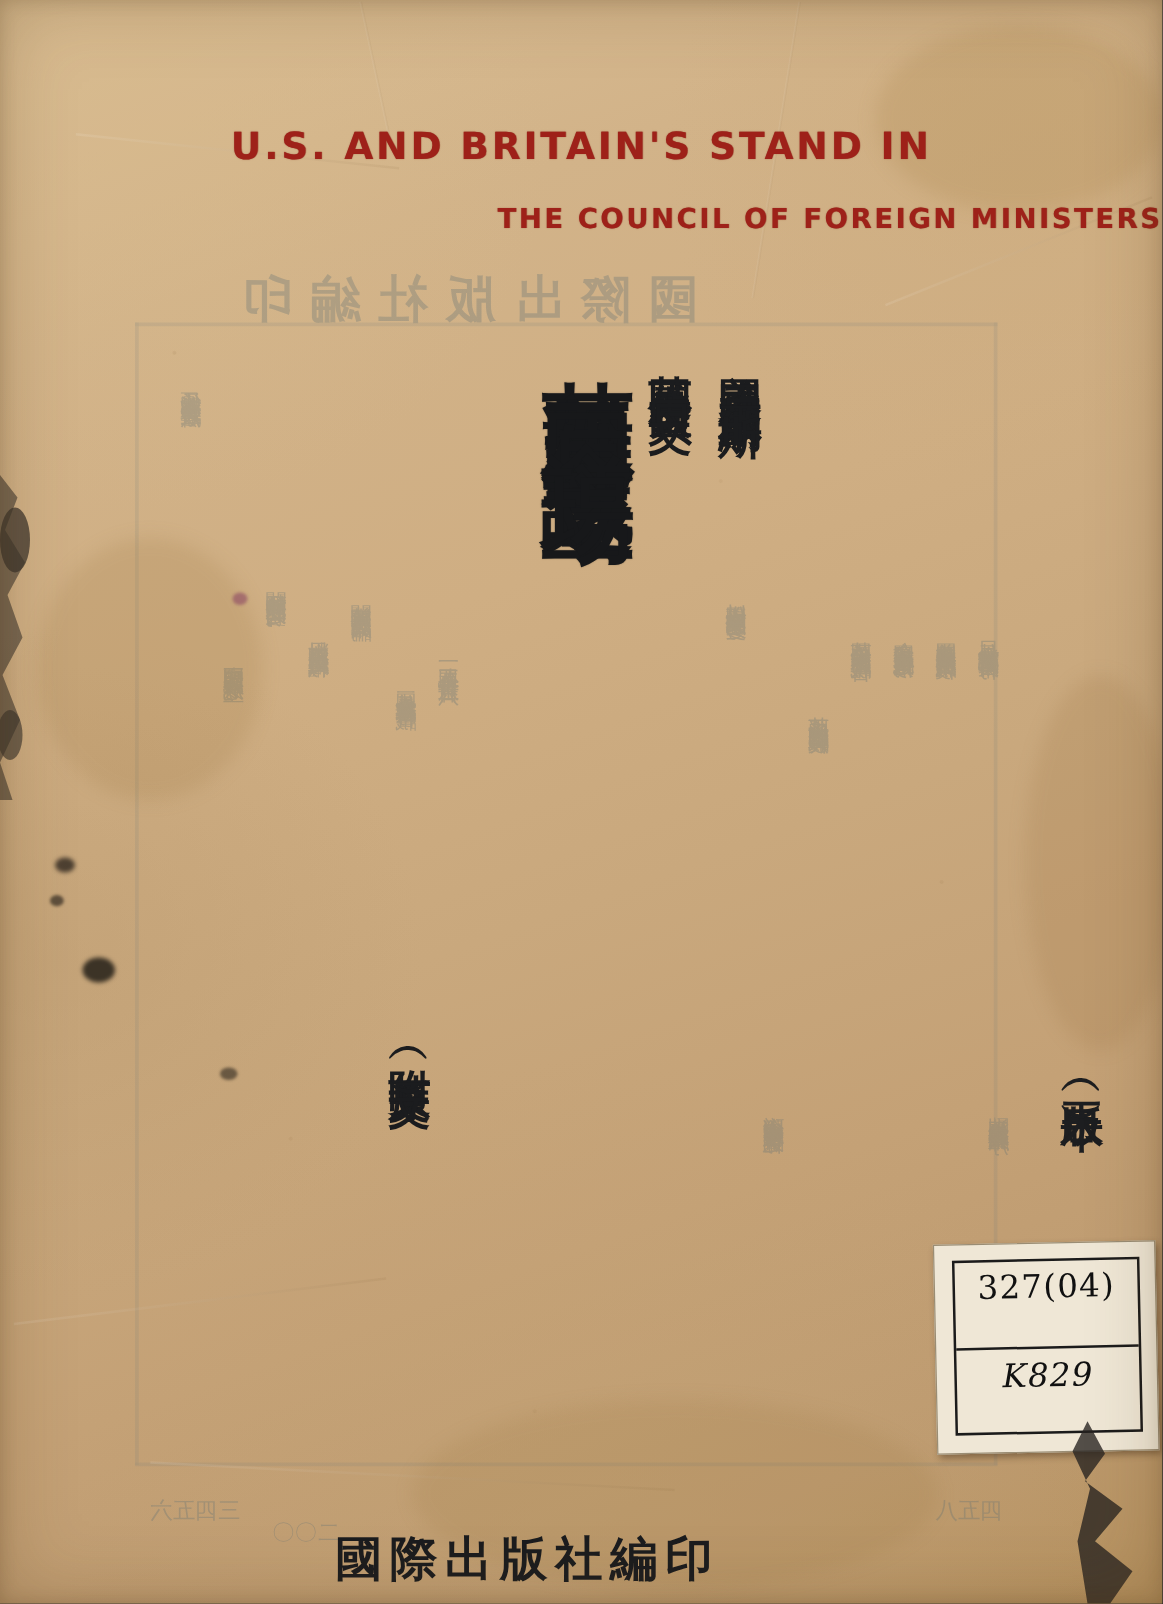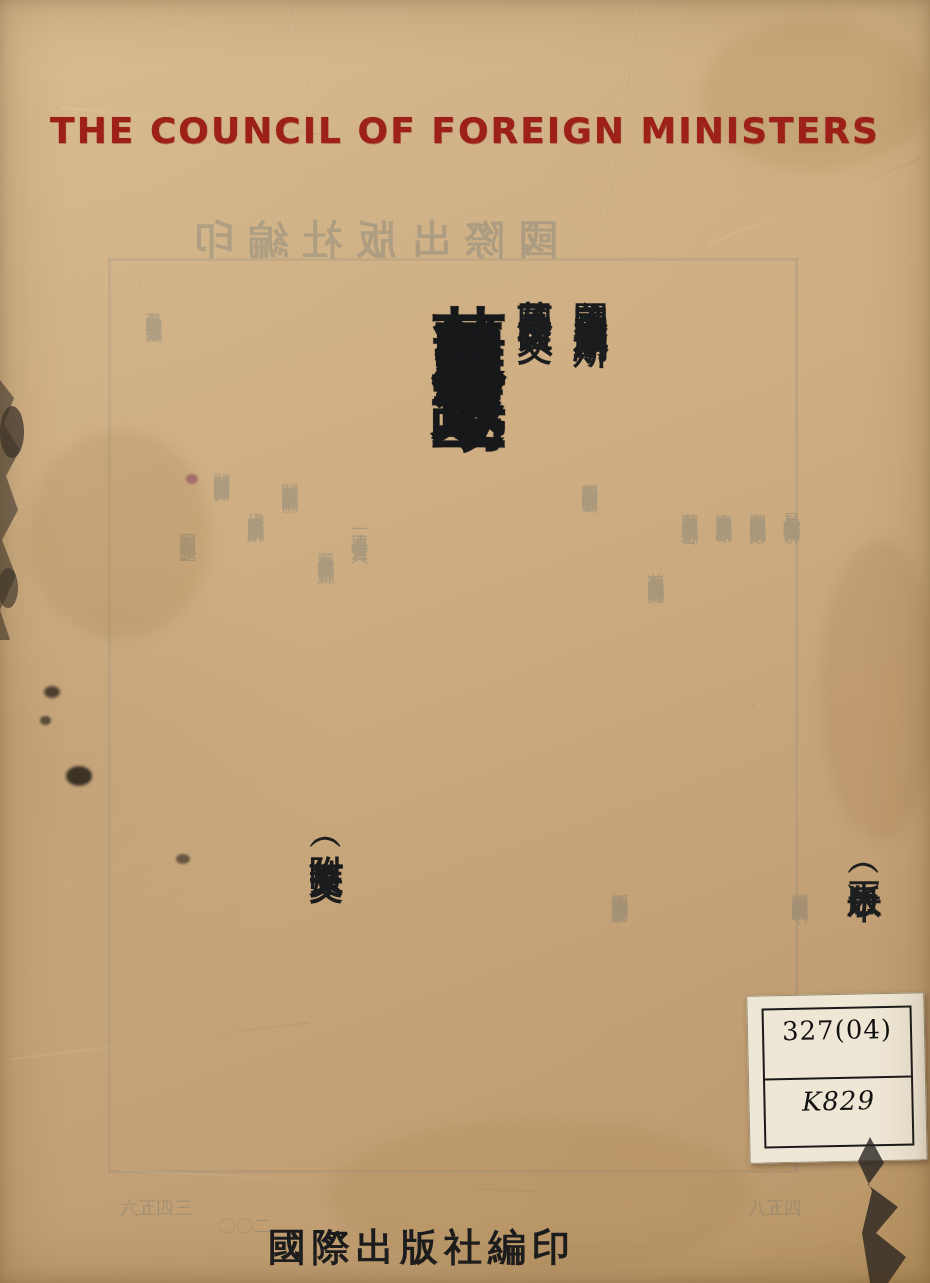--- a/index.html
+++ b/index.html
@@ -88,21 +88,21 @@
     right: 0;
     text-align: center;
     color: #9e2119;
     font-family: "DejaVu Sans", sans-serif;
     font-weight: bold;
     letter-spacing: 2.0px;
     line-height: 1.30;
     text-shadow: 0 0 1px rgba(120,25,15,0.55), 0.5px 0.5px 0 rgba(150,40,25,0.35);
   }
   .headline .l1 { font-size: 30px; letter-spacing: 2.3px; display:block; }
-  .headline .l2 { font-size: 36px; letter-spacing: 2.0px; display:block; margin-top: 10px;}
+  .headline .l2 { font-size: 22px; letter-spacing: 2.0px; display:block; margin-top: 25px; text-align: right;}
 
   
   .vtitle {
     position: absolute;
     writing-mode: vertical-rl;
     text-orientation: upright;
     font-family: "DejaVu Sans", sans-serif;
     font-weight: bold;
     color: #17181a;
     white-space: nowrap;
@@ -234,20 +234,21 @@
   <div class="stain" style="left:186px; top:474px; width:12px; height:10px; background:rgba(120,40,90,0.45); filter:blur(1.2px);"></div>
 
   <div class="crease" style="left:300px; top:0;   width:2px;  height:120px; transform:rotate(-12deg);"></div>
   <div class="crease" style="left:620px; top:0;   width:2px;  height:240px; transform:rotate(9deg);"></div>
   <div class="crease" style="left:60px;  top:120px;width:260px;height:2px;  transform:rotate(6deg);"></div>
   <div class="crease" style="left:700px; top:200px;width:230px;height:2px;  transform:rotate(-22deg);"></div>
   <div class="crease" style="left:10px;  top:1040px;width:300px;height:2px; transform:rotate(-7deg);"></div>
   <div class="crease" style="left:120px; top:1180px;width:420px;height:2px; transform:rotate(3deg);"></div>
 
   <div class="headline" style="top:98px;">
+    <span class="l1">U.S. AND BRITAIN'S STAND IN</span>
     <span class="l2">THE COUNCIL OF FOREIGN MINISTERS</span>
   </div>
 
   <div class="vtitle" style="right:409px; top:244px; font-size:74px; letter-spacing:7px; height:910px;">英美對五國外長會議之立場</div>
 
   <div class="authors" style="right:316px; top:272px; font-size:35px; letter-spacing:4px; height:400px;">美國國務卿貝爾納斯</div>
   <div class="authors" style="right:372px; top:272px; font-size:35px; letter-spacing:4px; height:360px;">英國外務大臣貝文</div>
 
   <div class="subnote" style="right:580px; top:826px; font-size:34px; letter-spacing:3px; height:220px;">（附英文原文）</div>
 

